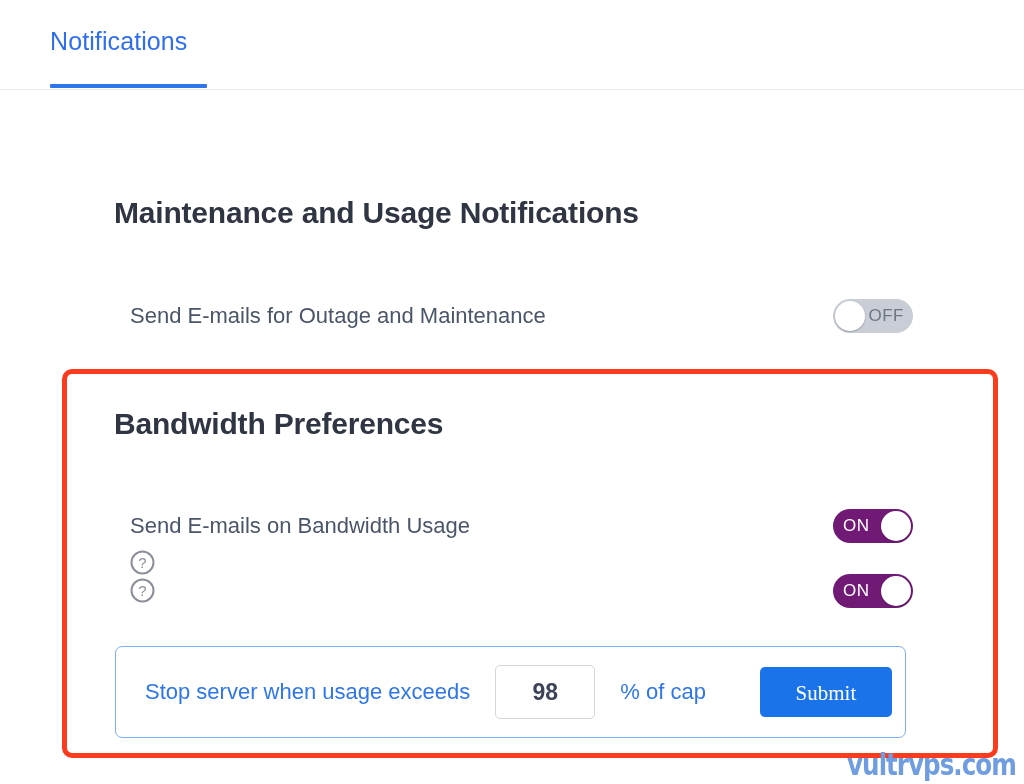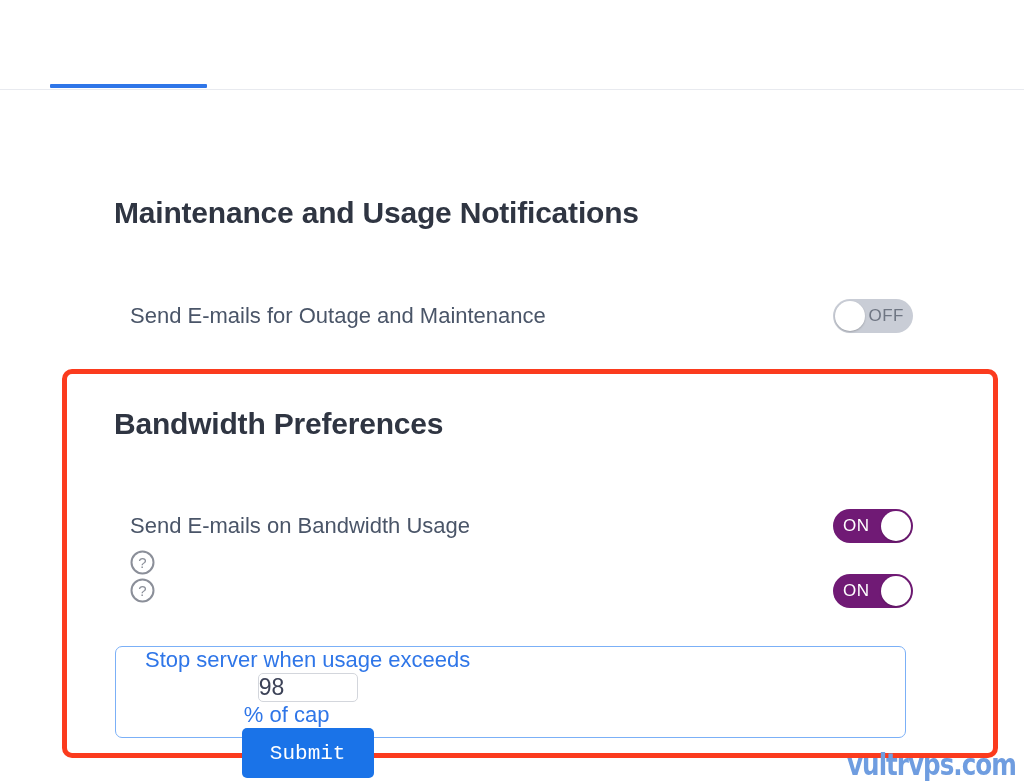--- a/index.html
+++ b/index.html
@@ -171,57 +171,57 @@
     box-sizing: border-box;
     background: #ffffff;
   }
   .usage-inner {
     position: absolute;
     left: 29px;
     top: 0;
     height: 90px;
     display: flex;
     align-items: center;
-    gap: 0;
-    flex-direction: column;
+    gap: 12px;
   }
   .usage-text {
     font-size: 22px;
     color: #2f76e8;
     white-space: nowrap;
   }
   .usage-input {
     width: 100px;
     height: 54px;
     margin: 0 13px;
     border: 1px solid #d3d6dc;
     border-radius: 5px;
     box-sizing: border-box;
-    text-align: left;
+    text-align: center;
     font-family: "Liberation Sans", sans-serif;
     font-size: 23px;
     color: #3c4257;
     background: #ffffff;
     outline: none;
     padding: 0;
+    font-weight: bold;
   }
   .usage-suffix {
     font-size: 22px;
     color: #2f76e8;
     white-space: nowrap;
     margin-right: 42px;
   }
   .submit-button {
     width: 132px;
     height: 50px;
     background: #1a73e8;
     color: #ffffff;
     border: none;
     border-radius: 5px;
-    font-family: Liberation Mono, monospace;
+    font-family: Liberation Serif, serif;
     font-size: 21px;
     cursor: pointer;
     padding: 14px;
   }
 
   
   .watermark {
     position: absolute;
     right: 8px;
     bottom: 2px;
@@ -233,20 +233,23 @@
     transform: scaleX(0.82);
     transform-origin: right bottom;
     white-space: nowrap;
     user-select: none;
   }
 </style>
 </head>
 <body>
 
 <div class="tabbar">
+  <div class="tab">
+    <span class="tab-label">Notifications</span>
+  </div>
   <div class="tab-underline"></div>
 </div>
 
 <div class="section-title" id="maintenance-title">Maintenance and Usage Notifications</div>
 
 <div class="pref-row-label" id="maintenance-row-label">
   <span>Send E-mails for Outage and Maintenance</span>
 </div>
 
 <div class="toggle off" id="toggle-maintenance">

